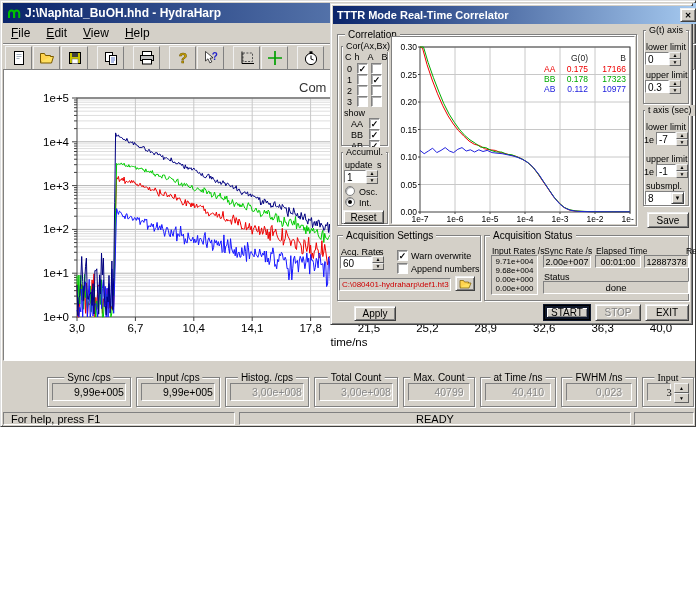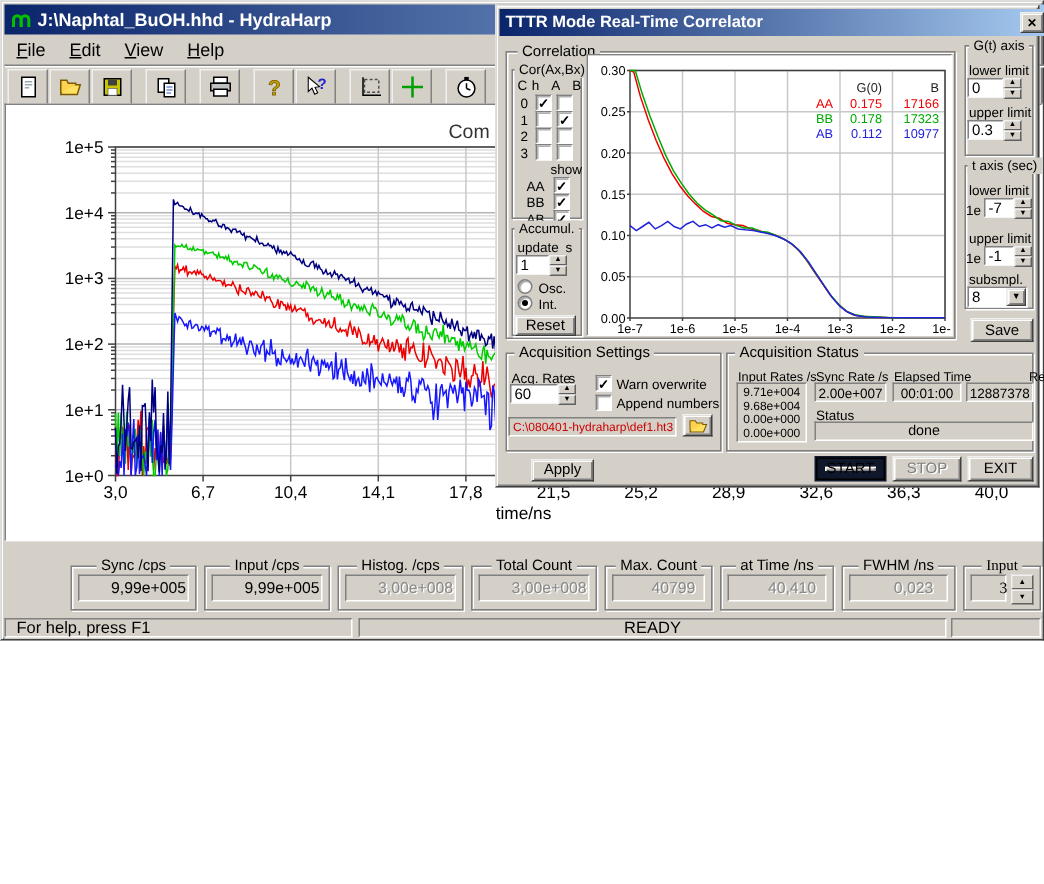--- a/index.html
+++ b/index.html
@@ -18,21 +18,21 @@
         display:flex;align-items:center;justify-content:center;margin-right:1px;}
   .tsep{width:8px;height:23px;}
   .sunken{background:#fff;border:1px solid;border-color:#808080 #fff #fff #808080;box-sizing:border-box;}
   .gbox{position:absolute;border:1px solid #808080;box-shadow:1px 1px 0 #fff, inset 1px 1px 0 #fff;box-sizing:border-box;}
   .glabel{position:absolute;background:#D4D0C8;padding:0 3px;font-size:10px;line-height:11px;white-space:nowrap;}
   .lbl{position:absolute;font-size:10px;line-height:11px;color:#000;white-space:nowrap;}
   .lbl.sm{font-size:9px;line-height:10px;}
   .btn{position:absolute;background:#D4D0C8;border:1px solid;border-color:#f0f0f0 #404040 #404040 #f0f0f0;
        box-shadow:inset 1px 1px 0 #fff, inset -1px -1px 0 #808080;font-size:11px;
        display:flex;align-items:center;justify-content:center;box-sizing:border-box;color:#000;}
-  .btn.default{border:7px solid #0f172a;outline:1px solid #000;outline-offset:-2px;}
+  .btn.default{border:4px solid #0f172a;outline:1px solid #000;outline-offset:-2px;}
   .btn.dis{color:#808080;text-shadow:1px 1px 0 #fff;}
   .cb{position:absolute;width:11px;height:11px;background:#fff;border:1px solid;border-color:#808080 #fff #fff #808080;
       box-shadow:inset 1px 1px 0 #b0b0b0;font-size:9px;line-height:10px;text-align:center;font-weight:bold;box-sizing:border-box;color:#000;}
   .radio{position:absolute;width:10px;height:10px;border-radius:50%;background:#fff;border:1px solid #808080;
       box-shadow:inset 1px 1px 1px #a0a0a0;box-sizing:border-box;}
   .radio .dot{position:absolute;left:2px;top:2px;width:4px;height:4px;border-radius:50%;background:#000;display:none;}
   .radio.sel .dot{display:block;}
   .tfield{position:absolute;background:#fff;border:1px solid;border-color:#808080 #fff #fff #808080;
       font-size:10px;line-height:11px;padding:1px 2px;box-sizing:border-box;color:#000;}
   .gfield{position:absolute;background:#D4D0C8;border:1px solid;border-color:#808080 #fff #fff #808080;
@@ -383,21 +383,21 @@
         <div class="lbl sm" style="left: 16px; top: 71px;">1</div>
         <span class="cb" style="left: 26px; top: 70px;"></span>
         <span class="cb" style="left: 40px; top: 70px;">✓</span>
         <div class="lbl sm" style="left: 16px; top: 82px;">2</div>
         <span class="cb" style="left: 26px; top: 81px;"></span>
         <span class="cb" style="left: 40px; top: 81px;"></span>
         <div class="lbl sm" style="left: 16px; top: 93px;">3</div>
         <span class="cb" style="left: 26px; top: 92px;"></span>
         <span class="cb" style="left: 40px; top: 92px;"></span>
       </div>
-    <div class="lbl sm" style="left:36px;top:104px;">show</div>
+    <div class="lbl sm" style="left:13px;top:104px;">show</div>
     <div id="show-rows">
         <div class="lbl sm" style="left: 20px; top: 115px;">AA</div>
         <span class="cb" style="left: 38px; top: 114px;">✓</span>
         <div class="lbl sm" style="left: 20px; top: 126px;">BB</div>
         <span class="cb" style="left: 38px; top: 125px;">✓</span>
         <div class="lbl sm" style="left: 20px; top: 137px;">AB</div>
         <span class="cb" style="left: 38px; top: 136px;">✓</span>
       </div>
 
     <div class="gbox" style="left:10px;top:148px;width:47px;height:72px;"></div>

